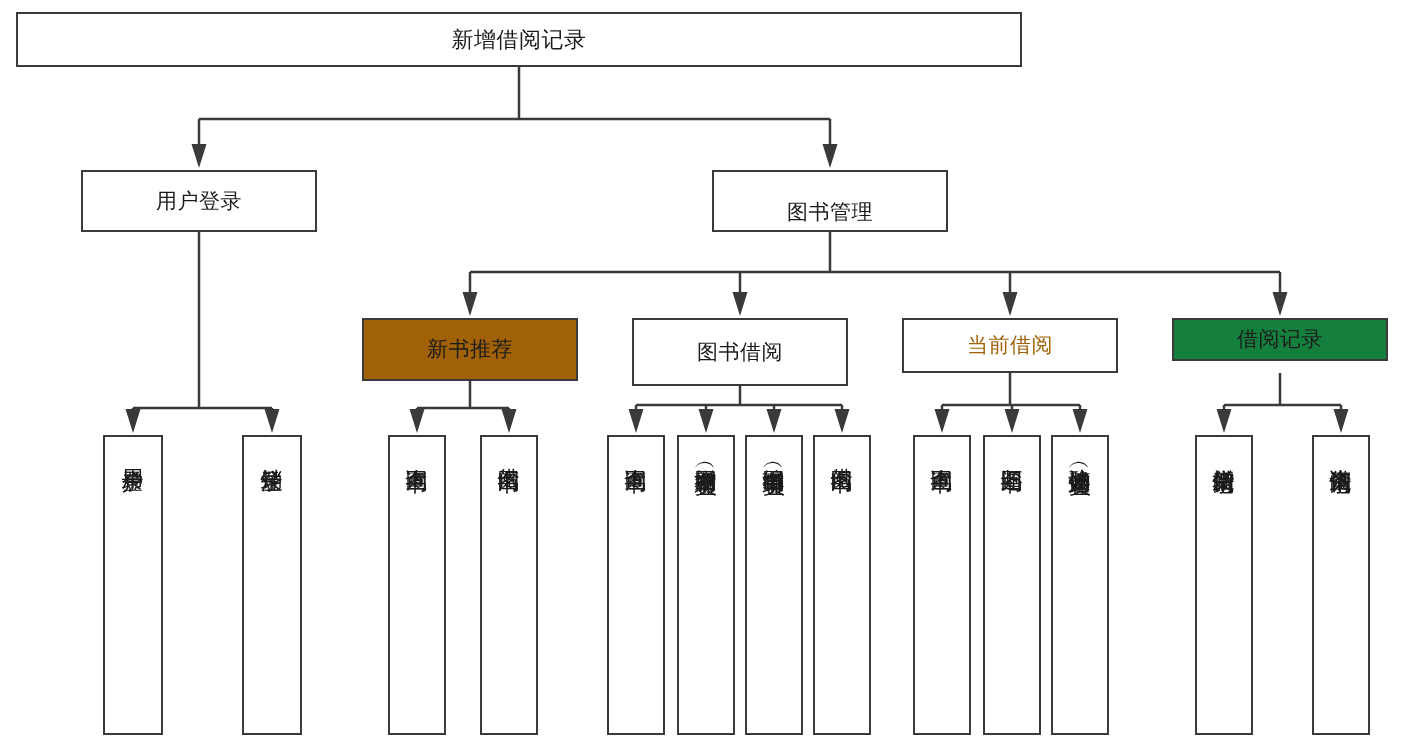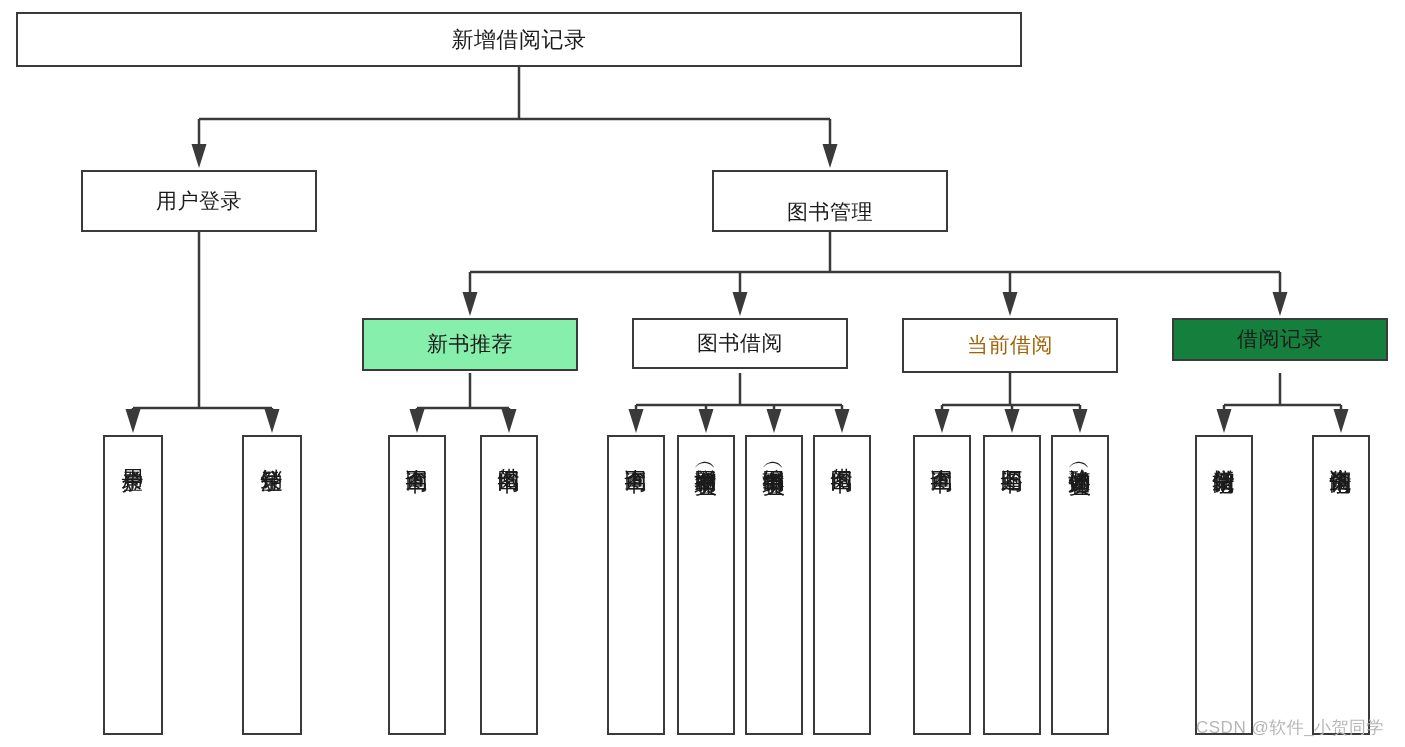--- a/index.html
+++ b/index.html
@@ -170,24 +170,24 @@
   <div id="node-layer">
       <div class="node horizontal root" style="left: 16px; top: 12px; width: 1006px; height: 55px; border-color: rgb(58, 58, 58); background: rgb(255, 255, 255);">
         <span class="node-label" style="color: rgb(27, 27, 27);">新增借阅记录</span>
       </div>
       <div class="node horizontal" style="left: 81px; top: 170px; width: 236px; height: 62px; border-color: rgb(58, 58, 58); background: rgb(255, 255, 255);">
         <span class="node-label" style="color: rgb(27, 27, 27);">用户登录</span>
       </div>
       <div class="node horizontal" style="left: 712px; top: 170px; width: 236px; height: 62px; border-color: rgb(58, 58, 58); background: rgb(255, 255, 255);">
         <span class="node-label" style="color: rgb(27, 27, 27); margin-top: 22px;">图书管理</span>
       </div>
-      <div class="node horizontal" style="left: 362px; top: 318px; width: 216px; height: 53px; border-color: rgb(58, 58, 58); background: #86efac;">
+      <div class="node horizontal" style="left: 362px; top: 318px; width: 216px; height: 63px; border-color: rgb(58, 58, 58); background: #a16207;">
         <span class="node-label" style="color: rgb(27, 27, 27);">新书推荐</span>
       </div>
-      <div class="node horizontal" style="left: 632px; top: 318px; width: 216px; height: 51px; border-color: rgb(58, 58, 58); background: rgb(255, 255, 255);">
+      <div class="node horizontal" style="left: 632px; top: 318px; width: 216px; height: 68px; border-color: rgb(58, 58, 58); background: rgb(255, 255, 255);">
         <span class="node-label" style="color: rgb(27, 27, 27);">图书借阅</span>
       </div>
       <div class="node horizontal" style="left: 902px; top: 318px; width: 216px; height: 55px; border-color: rgb(58, 58, 58); background: rgb(255, 255, 255);">
         <span class="node-label" style="color: #a16207;">当前借阅</span>
       </div>
       <div class="node horizontal" style="left: 1172px; top: 318px; width: 216px; height: 43px; border-color: rgb(58, 58, 58); background: #15803d;">
         <span class="node-label" style="color: rgb(27, 27, 27);">借阅记录</span>
       </div>
       <div class="node vertical" style="left: 103px; top: 435px; width: 60px; height: 300px; border-color: rgb(58, 58, 58); background: rgb(255, 255, 255);">
         <span class="node-label" style="color: rgb(27, 27, 27);">用户登录</span>
@@ -222,14 +222,13 @@
       <div class="node vertical" style="left: 1051px; top: 435px; width: 58px; height: 300px; border-color: rgb(58, 58, 58); background: rgb(255, 255, 255);">
         <span class="node-label" style="color: rgb(27, 27, 27);">确认归还（管理员）</span>
       </div>
       <div class="node vertical" style="left: 1195px; top: 435px; width: 58px; height: 300px; border-color: rgb(58, 58, 58); background: rgb(255, 255, 255);">
         <span class="node-label" style="color: rgb(27, 27, 27);">新增借阅记录</span>
       </div>
       <div class="node vertical" style="left: 1312px; top: 435px; width: 58px; height: 300px; border-color: rgb(58, 58, 58); background: rgb(255, 255, 255);">
         <span class="node-label" style="color: rgb(27, 27, 27);">查询借阅记录</span>
       </div>
     </div>
-  <div class="watermark" style="left: 1196px; top: 716px; color: rgb(182, 182, 182);">CSDN @软件_小贺同学</div>
 </div>
 
 </body></html>

